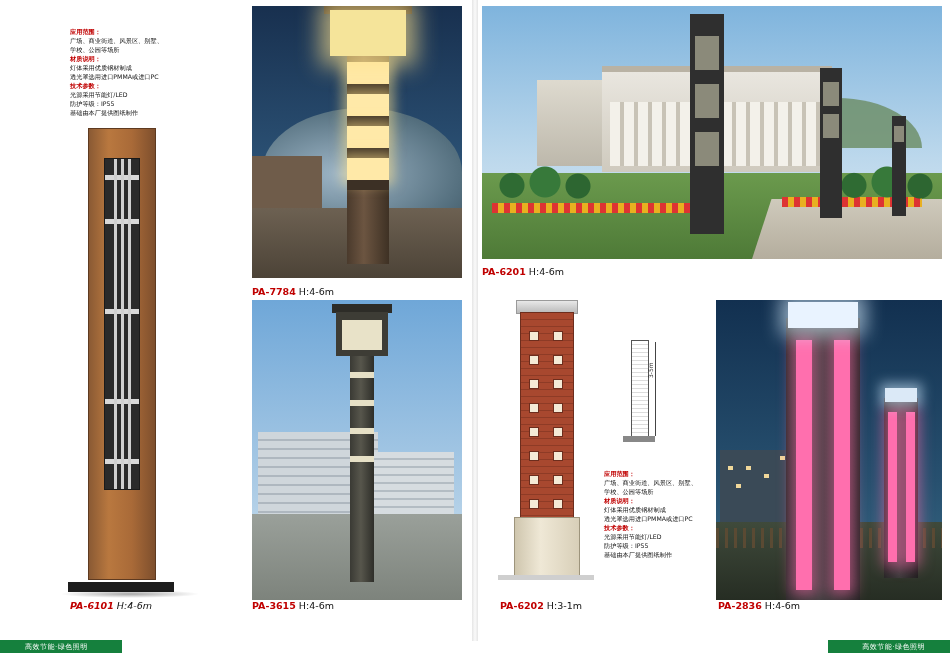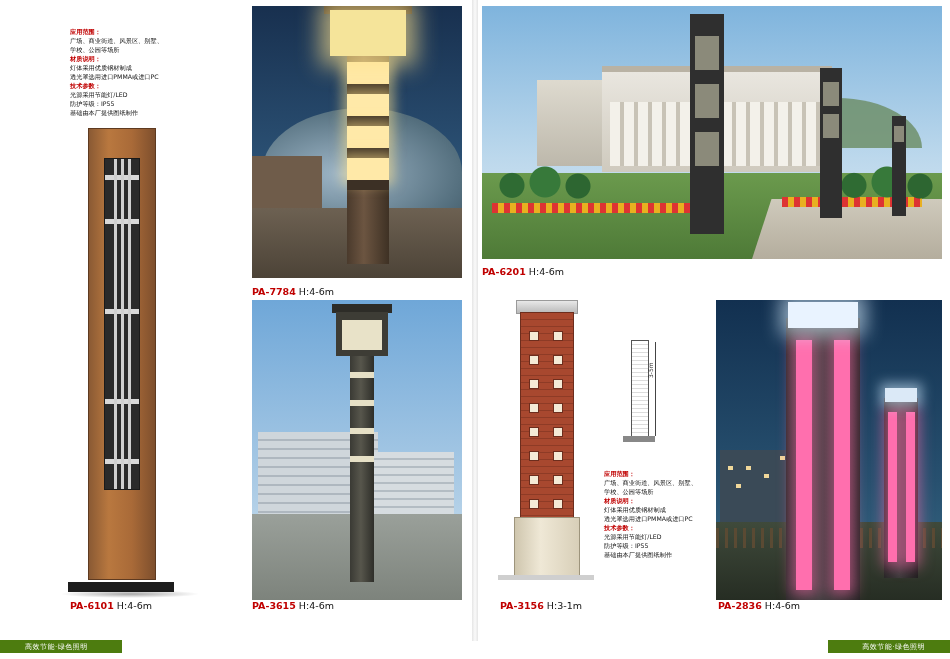--- a/index.html
+++ b/index.html
@@ -35,21 +35,21 @@
   }
   .caption .code{color:#c00000;font-weight:bold;}
   .caption .h{color:#111;}
 
   .pagenum{
     position:absolute;bottom:8px;
     font-size:10px;color:#444;
   }
   .footbar{
     position:absolute;bottom:6px;height:13px;
-    background:#4d7c0f;color:#fff;font-size:7px;
+    background:#15803d;color:#fff;font-size:7px;
     display:flex;align-items:center;padding:0 5px;letter-spacing:0.5px;
   }
   .footbar.left{left:0;width:112px;}
   .footbar.right{right:0;width:112px;justify-content:flex-end;}
 
   
   .sky{position:absolute;inset:0;}
 
   
   .dwg6101{position:absolute;left:60px;top:128px;width:140px;height:470px;}
@@ -166,21 +166,21 @@
       <div class="bar" style="top:150px;"></div>
       <div class="bar" style="top:240px;"></div>
       <div class="bar" style="top:300px;"></div>
       <div class="vbar" style="left:9px;"></div>
       <div class="vbar" style="left:16px;"></div>
       <div class="vbar" style="left:23px;"></div>
     </div>
     <div class="base"></div>
     <div class="shadow"></div>
   </div>
-  <div class="caption" style="left:70px;top:600px;">
+  <div class="caption" style="left:70px;top:600px;font-style:italic;">
     <span class="code">PA-6101</span>
     <span class="h">H:4-6m</span>
   </div>
 
   <div class="photo ph6102" style="left:252px;top:6px;width:210px;height:272px;">
     <div class="sky"></div>
     <div class="bldg"></div>
     <div class="bldg2"></div>
     <div class="grd"></div>
     <div class="pole"></div>
@@ -265,21 +265,21 @@
         <div class="win" style="left:32px;top:138px;"></div>
       <div class="win" style="left:8px;top:162px;"></div>
         <div class="win" style="left:32px;top:162px;"></div>
       <div class="win" style="left:8px;top:186px;"></div>
         <div class="win" style="left:32px;top:186px;"></div>
     </div>
     <div class="plinth"></div>
     <div class="grnd"></div>
   </div>
   <div class="caption" style="left:500px;top:600px;">
-    <span class="code">PA-3156</span>
+    <span class="code">PA-6202</span>
     <span class="h">H:3-1m</span>
   </div>
 
   <div class="dwgsmall">
     <div class="p"></div>
     <div class="b"></div>
     <div class="dimline"></div>
     <div class="dimtxt">3-5m</div>
   </div>
 

